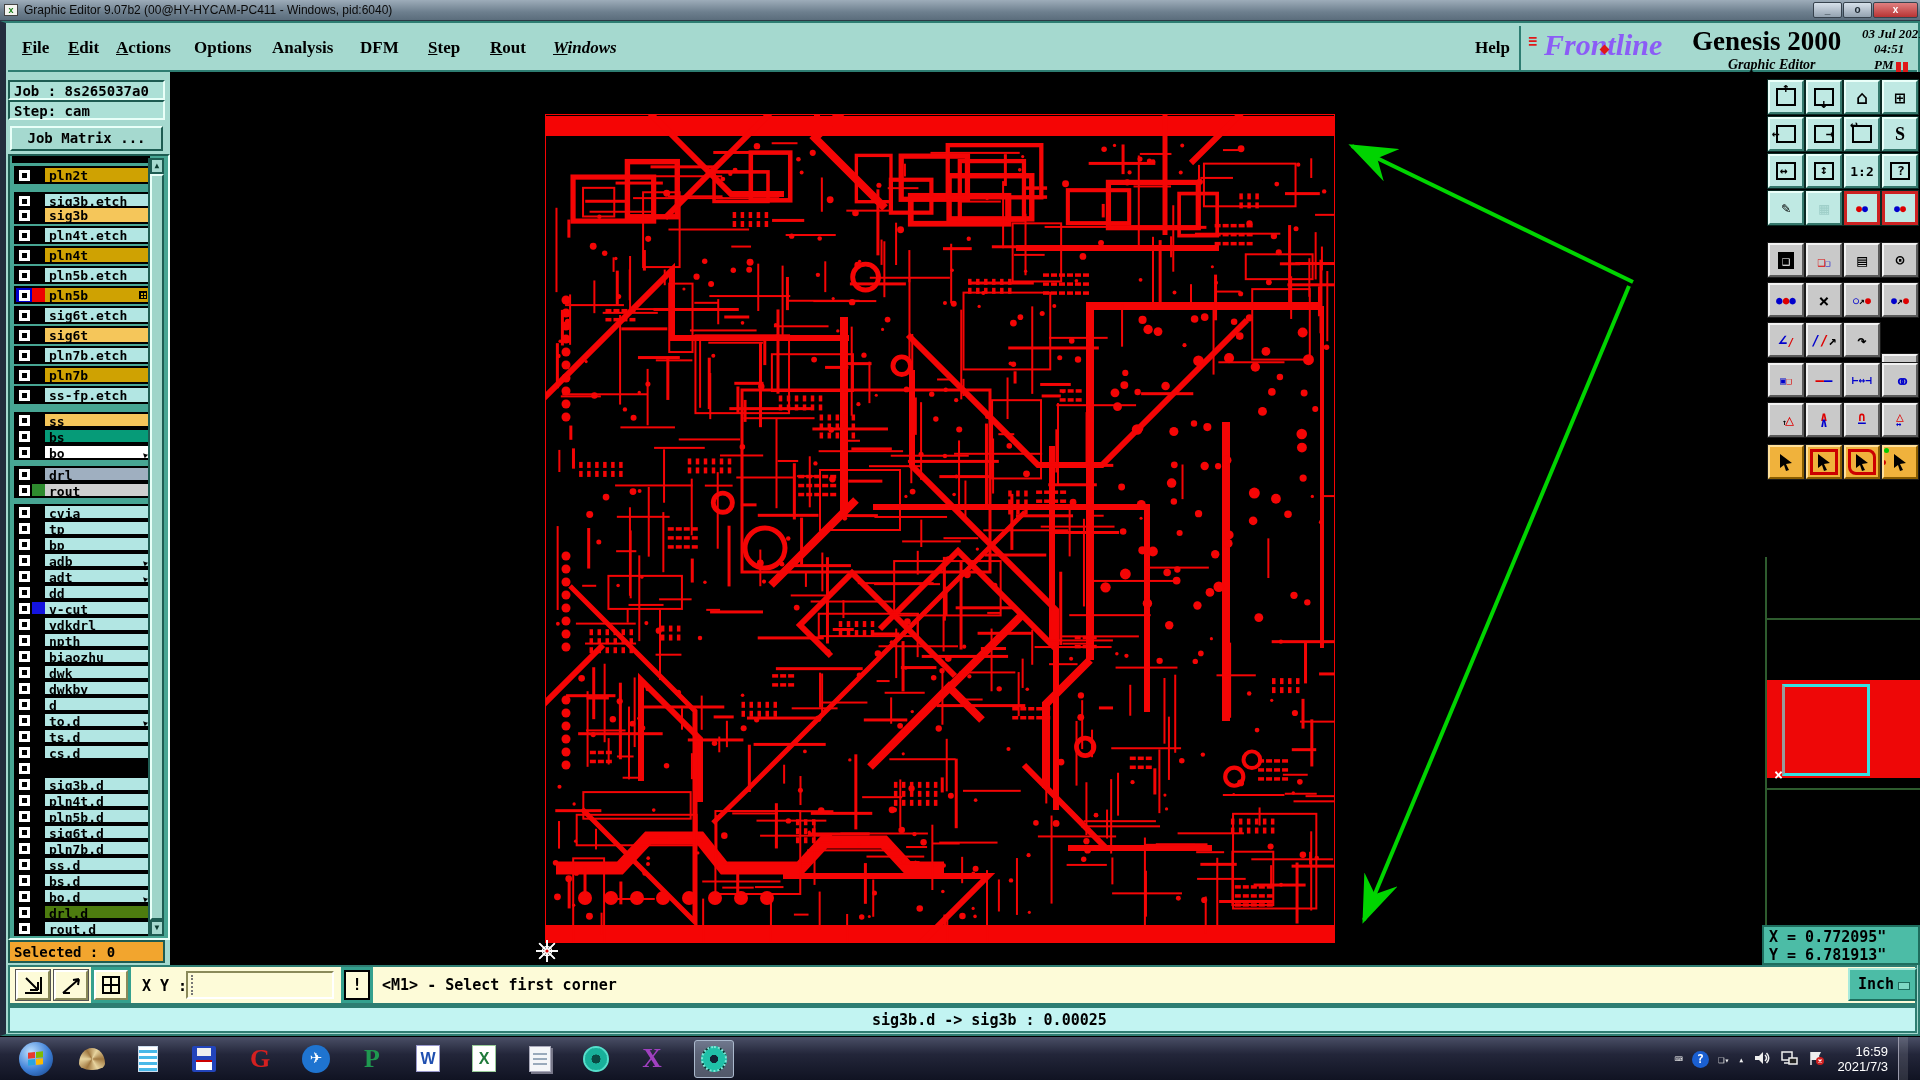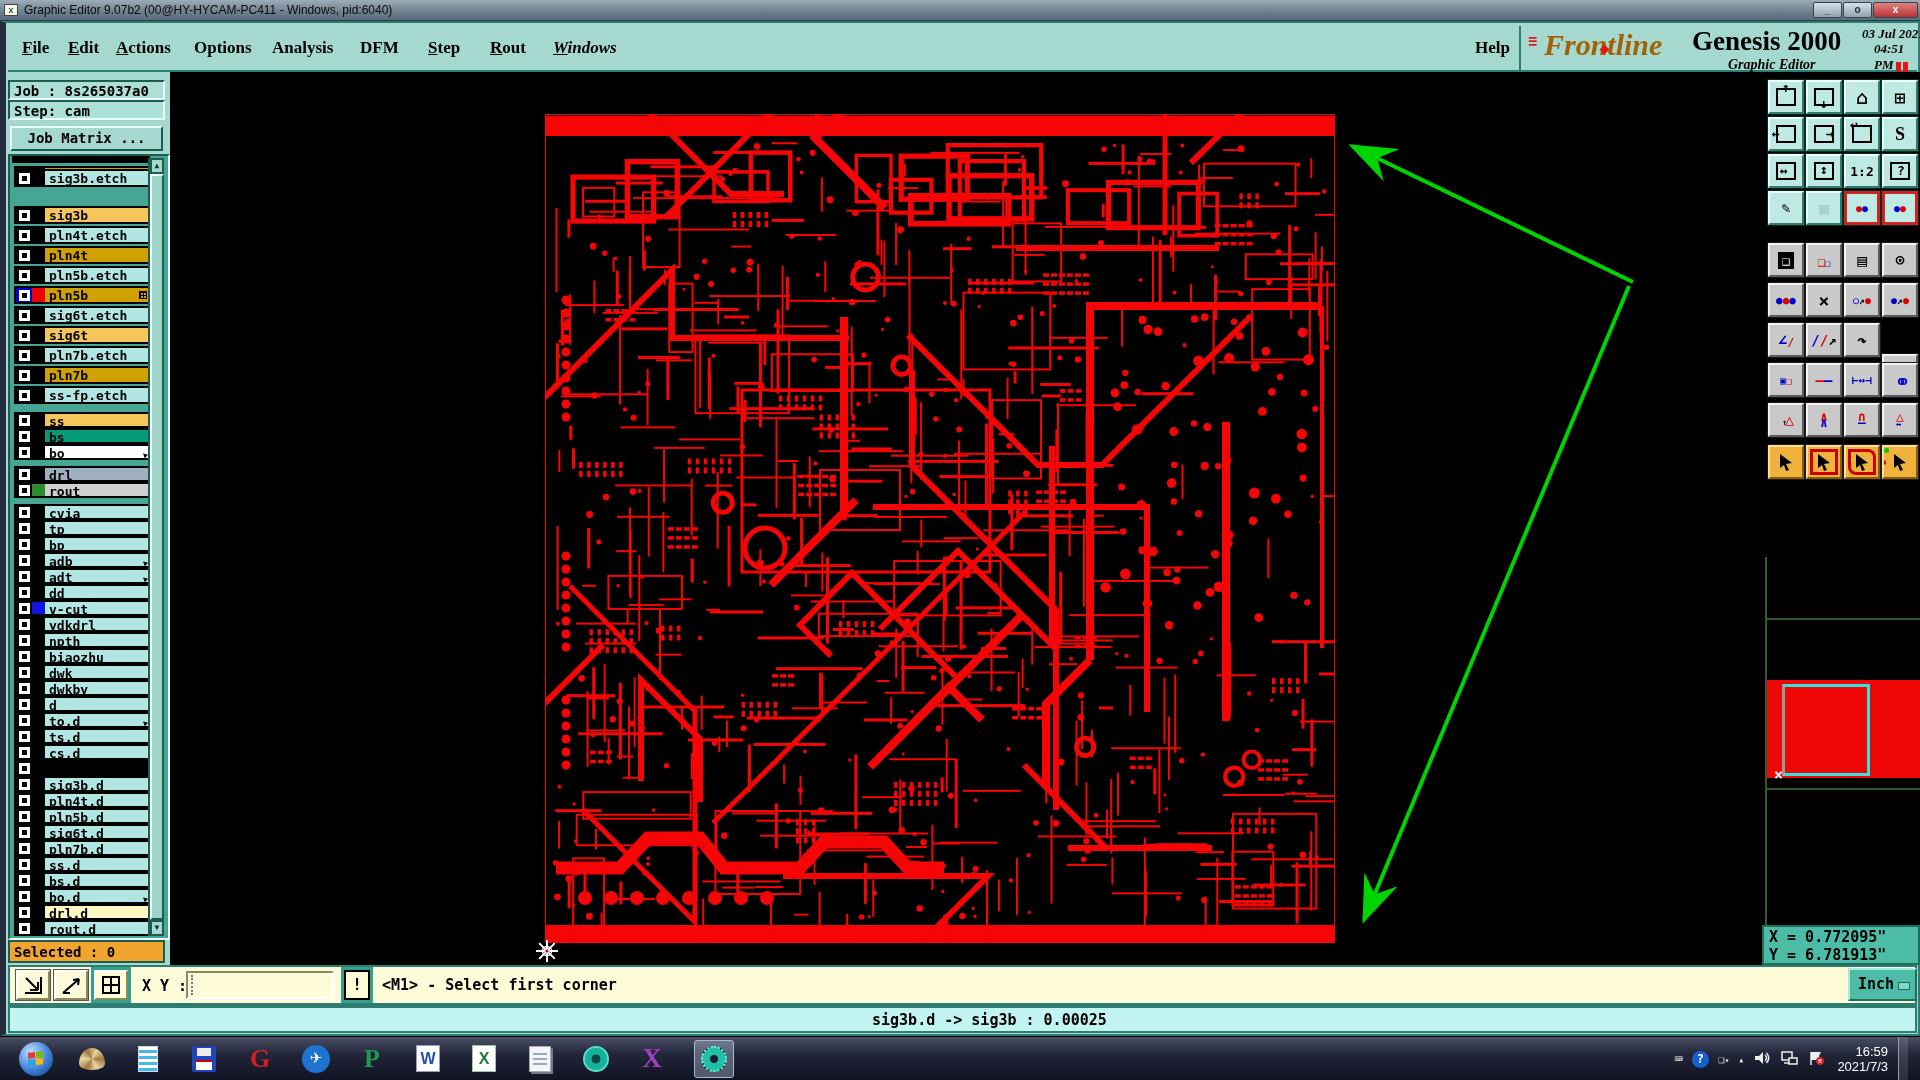--- a/index.html
+++ b/index.html
@@ -18,21 +18,21 @@
   #winbtns{position:absolute;right:2px;top:2px;display:flex}
   
   #appframe{left:0;top:21px;width:1920px;height:1015px;background:#a5d9cf;border:2px solid #2e7d72;border-left:6px solid #232d3d}
   
   #menubar{left:8px;top:24px;width:1909px;height:48px;background:#a5d9cf;border-bottom:2px solid #2e7d72;
     font-family:"Liberation Serif",serif;font-weight:bold;font-size:17px;color:#000}
   .mitem{position:absolute;top:14px;cursor:default}
   .mu{text-decoration:underline}
   #brandsep{left:1519px;top:26px;width:2px;height:44px;background:#2e7d72}
   #fl-stripes{left:1528px;top:38px;width:16px;height:18px;color:#e01818;font-size:15px;font-weight:bold;line-height:6px;letter-spacing:-2px}
-  #fl-logo{left:1544px;top:28px;font-family:"Liberation Serif",serif;font-style:italic;font-weight:bold;font-size:30px;color:#a16207}
+  #fl-logo{left:1544px;top:28px;font-family:"Liberation Serif",serif;font-style:italic;font-weight:bold;font-size:30px;color:#8b5cf6}
   #fl-dot{left:1601px;top:46px;width:7px;height:7px;background:#e01818;transform:rotate(45deg)}
   #gen2000{left:1692px;top:26px;font-family:"Liberation Serif",serif;font-weight:bold;font-size:27px;color:#000}
   #gendate{left:1862px;top:26px;font-family:"Liberation Serif",serif;font-style:italic;font-weight:bold;font-size:13px;color:#000;white-space:nowrap}
   #gentime{left:1874px;top:41px;font-family:"Liberation Serif",serif;font-style:italic;font-weight:bold;font-size:13px;color:#000}
   #gensub{left:1728px;top:57px;font-family:"Liberation Serif",serif;font-style:italic;font-weight:bold;font-size:14px;color:#000}
   #pausebars{left:1896px;top:60px;width:16px;height:13px}
   #pausebars i{display:inline-block;width:5px;height:13px;background:#e01818;margin-right:2px}
   
   .sunken{background:#ace0d6;border-top:2px solid #1e5c52;border-left:2px solid #1e5c52;
     border-bottom:2px solid #e8fff8;border-right:2px solid #e8fff8;color:#000;font-weight:bold;font-size:14px;padding:1px 4px}
@@ -155,21 +155,21 @@
 <div class="abs sunken" id="stepbox">Step: cam</div>
 <div class="abs" id="matrixbtn">Job Matrix ...</div>
 <div class="abs" id="layerframe">
     <div class="lrow" style="top: 10px; height: 18px;">
       <div class="cbc">
         <div class="cbi"></div>
       </div>
       <div class="sw"></div>
       <div class="lab" style="background: rgb(207, 162, 2);">pln2t</div>
     </div>
-    <div class="lrow" style="top: 13px; height: 18px;">
+    <div class="lrow" style="top: 36px; height: 18px;">
       <div class="cbc">
         <div class="cbi"></div>
       </div>
       <div class="sw"></div>
       <div class="lab" style="background: rgb(178, 230, 227);">sig3b.etch</div>
     </div>
     <div class="lrow" style="top: 50px; height: 18px;">
       <div class="cbc">
         <div class="cbi"></div>
       </div>
@@ -447,21 +447,21 @@
         <div class="cbi"></div>
       </div>
       <div class="sw"></div>
       <div class="lab" style="background: rgb(178, 230, 227);">bo.d<span class="lmark">▲</span></div>
     </div>
     <div class="lrow" style="top: 748px; height: 16px;">
       <div class="cbc">
         <div class="cbi"></div>
       </div>
       <div class="sw"></div>
-      <div class="lab" style="background: #fef9c3;">drl.d</div>
+      <div class="lab" style="background: #4d7c0f;">drl.d</div>
     </div>
     <div class="lrow" style="top: 764px; height: 16px;">
       <div class="cbc">
         <div class="cbi"></div>
       </div>
       <div class="sw"></div>
       <div class="lab" style="background: rgb(178, 230, 227);">rout.d</div>
     </div>
   </div>
 <div class="abs" id="partialrow"></div>

